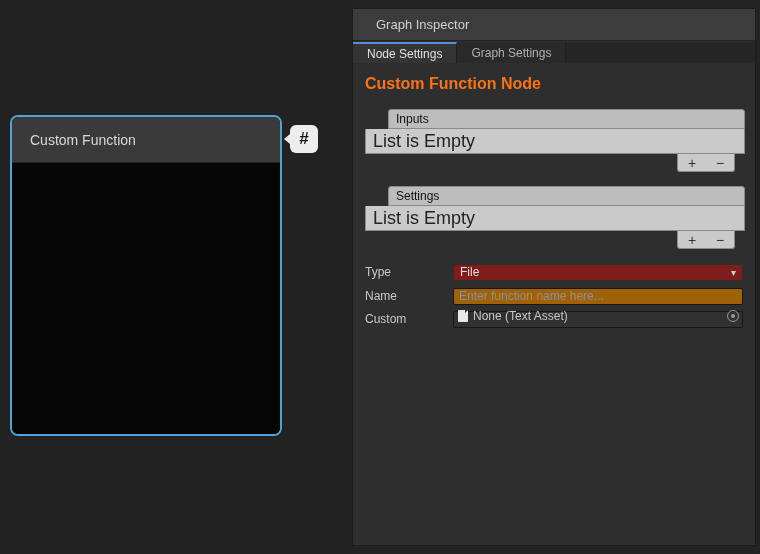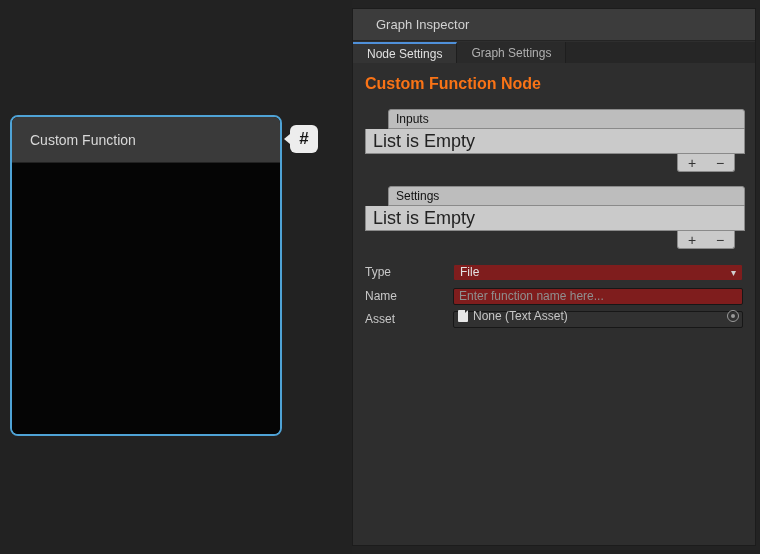--- a/index.html
+++ b/index.html
@@ -197,21 +197,21 @@
     color: #e2e2e2;
   }
   .dropdown .caret {
     margin-left: auto;
     font-size: 10px;
     color: #cfcfcf;
   }
   .text-field {
     flex: 1;
     height: 17px;
-    background: #7f1d1d;
+    background: #a16207;
     border: 1px solid #171717;
     border-radius: 2px;
     padding: 0 5px;
     font-size: 12px;
     color: #d8d8d8;
     font-family: "Liberation Sans", "DejaVu Sans", sans-serif;
     outline: none;
   }
   .text-field::placeholder { color: #8f8f8f; }
   .object-field {
@@ -330,21 +330,21 @@
       <span class="caret">▾</span>
     </div>
   </div>
 
   <div class="prop-row" style="top:278px;">
     <span class="prop-label">Name</span>
     <input class="text-field" type="text" value="" placeholder="Enter function name here..." style="">
   </div>
 
   <div class="prop-row" style="top:301px;">
-    <span class="prop-label">Asset</span>
+    <span class="prop-label">Custom</span>
     <div class="object-field">
       <span class="asset-icon"></span>
       <span>None (Text Asset)</span>
       <span class="picker"></span>
     </div>
   </div>
 
 </div>
 
 </body></html>

